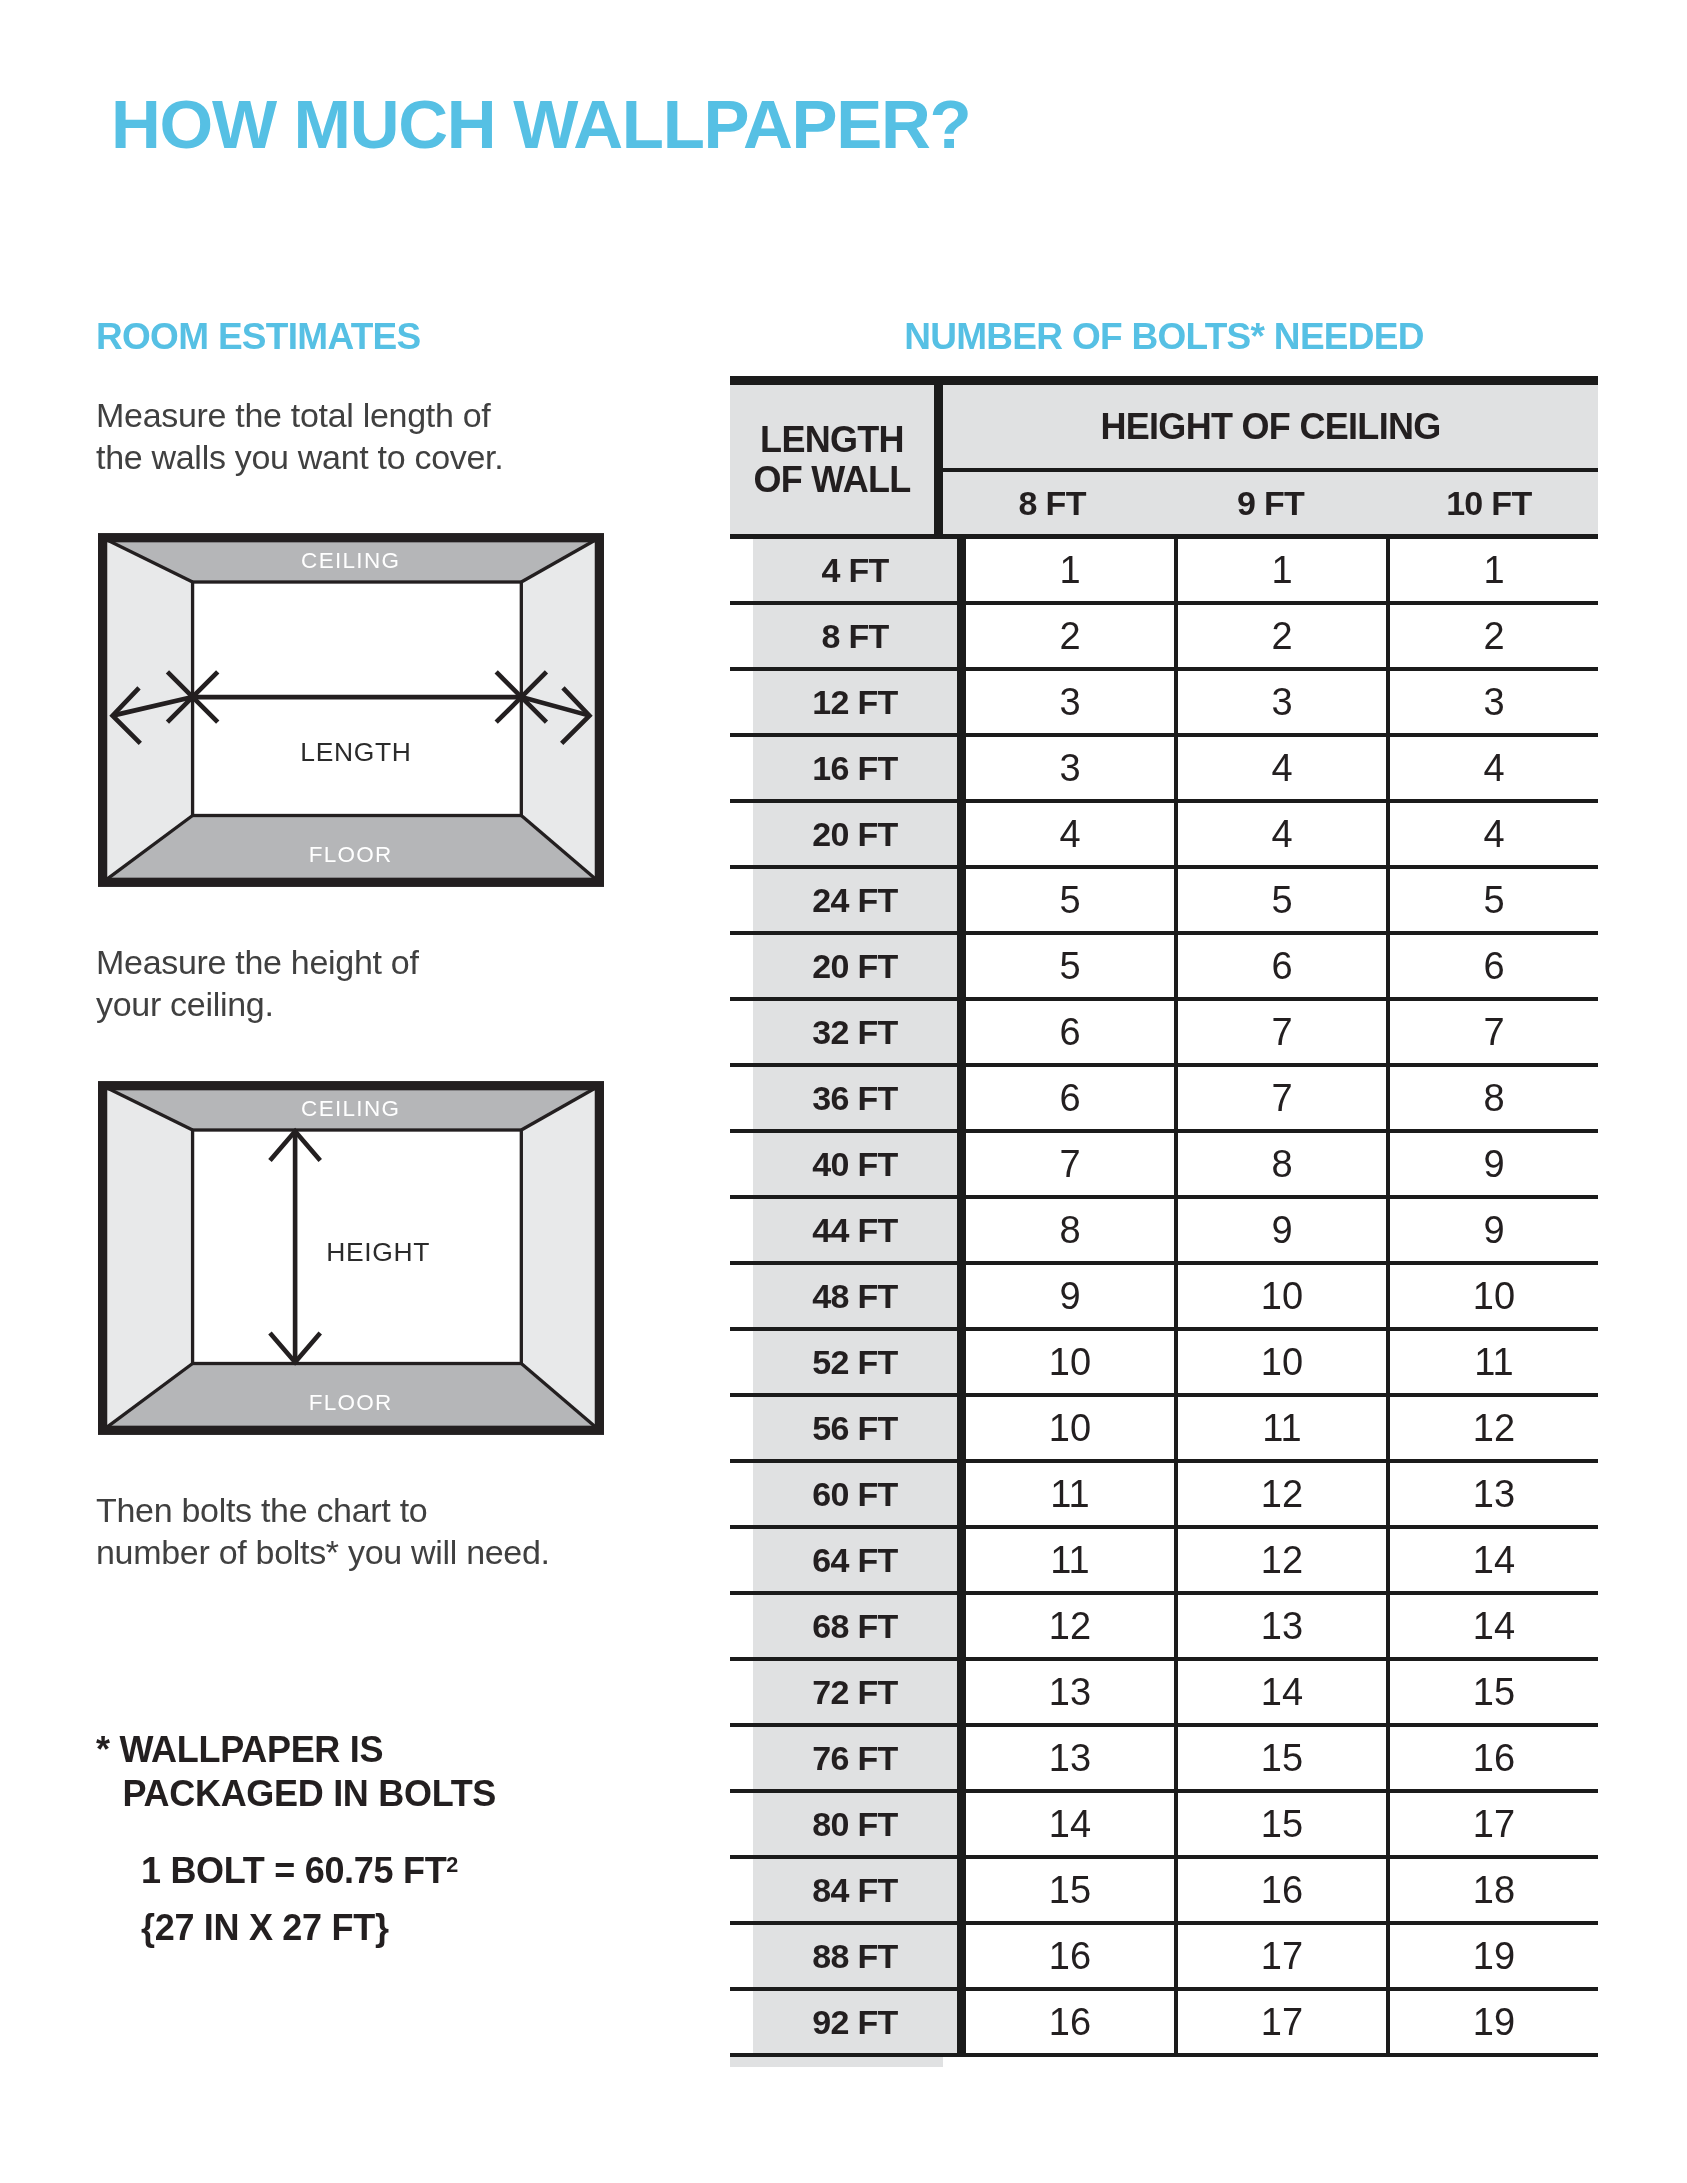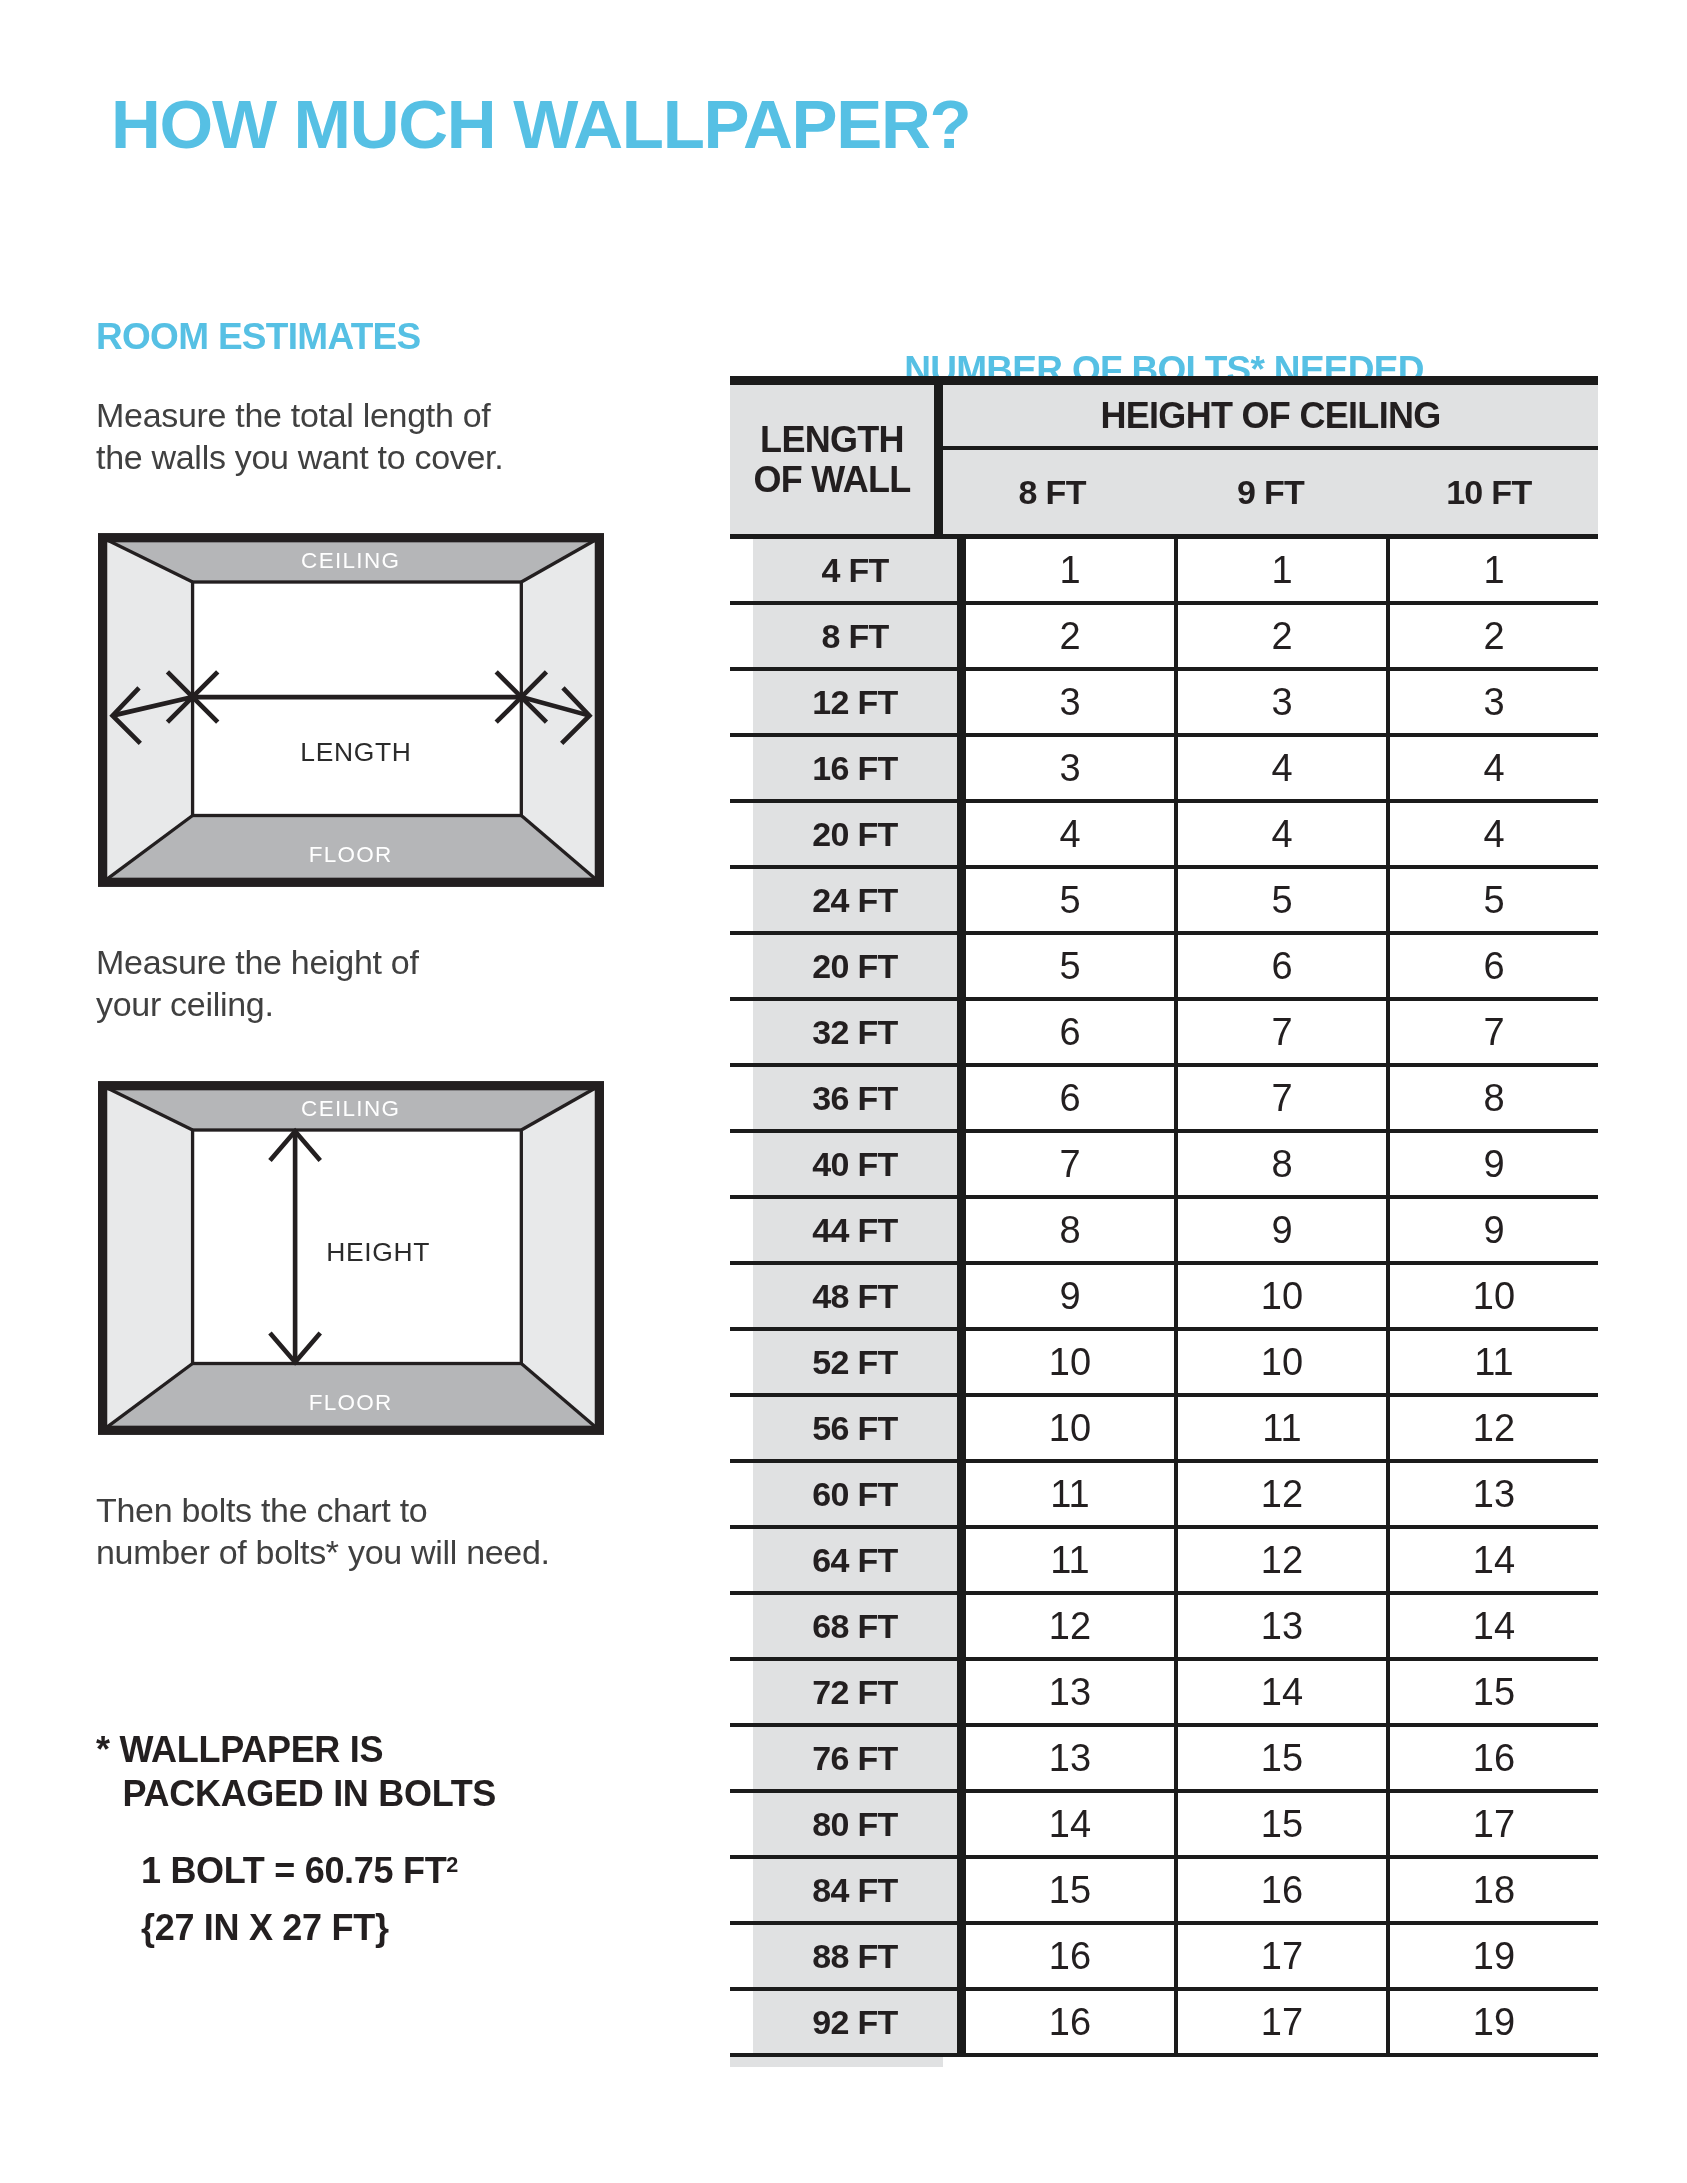--- a/index.html
+++ b/index.html
@@ -19,21 +19,21 @@
 
   
   .page-title {
     left:95px; top:85px; font-size:69px; font-weight:bold;
     letter-spacing:-1.3px; color:var(--accent); white-space:nowrap;margin-left:16px;
   }
   .section-heading {
     font-size:37px; font-weight:bold; letter-spacing:-0.7px; color:var(--accent); white-space:nowrap;
   }
   .room-estimates { left:96px; top:316px; }
-  .bolts-heading { left:730px; top:316px; width:868px; text-align:center;margin-top:33px; }
+  .bolts-heading { left:730px; top:316px; width:868px; text-align:center; }
 
   
   .para { left:96px; font-size:34px; line-height:42px; letter-spacing:-0.3px; color:#404040; }
   .para-1 { top:394px; }
   .para-2 { top:941px; }
   .para-3 { top:1489px; }
 
   
   .footnote { left:96px; top:1728px; font-size:36px; font-weight:bold; line-height:44px; letter-spacing:-0.3px; }
   .footnote .indent { padding-left:26.5px; display:block; }
@@ -49,21 +49,21 @@
   .bolt-table { left:730px; top:376px; width:868px; }
   .tbar { height:9.3px; background:var(--ink); }
   .thead { display:flex; height:154px; border-bottom:5.3px solid var(--ink); }
   .thead-left {
     width:213px; border-right:9.3px solid var(--ink); background:var(--tgray);
     display:flex; flex-direction:column; align-items:center; justify-content:center;
     font-weight:bold; font-size:36px; line-height:40px; text-align:center; letter-spacing:-0.7px;
   }
   .thead-right { flex:1; display:flex; flex-direction:column; background:var(--tgray); }
   .tgroup {
-    height:65px; border-bottom:4px solid var(--ink);
+    height:87px; border-bottom:4px solid var(--ink);
     display:flex; align-items:center; justify-content:center;
     font-weight:bold; font-size:36px; letter-spacing:-0.7px;
   }
   .tsubs { flex:1; display:flex; }
   .tsub { flex:1; display:flex; align-items:center; justify-content:center; font-weight:bold; font-size:34px; letter-spacing:-0.7px; }
   .trow { display:flex; height:66px; border-bottom:4.6px solid var(--ink);padding-left:23px; }
   .tlabel {
     width:213px; background:var(--tgray); border-right:9.3px solid var(--ink);
     display:flex; align-items:center; justify-content:center;
     font-weight:bold; font-size:34px; letter-spacing:-0.7px;

